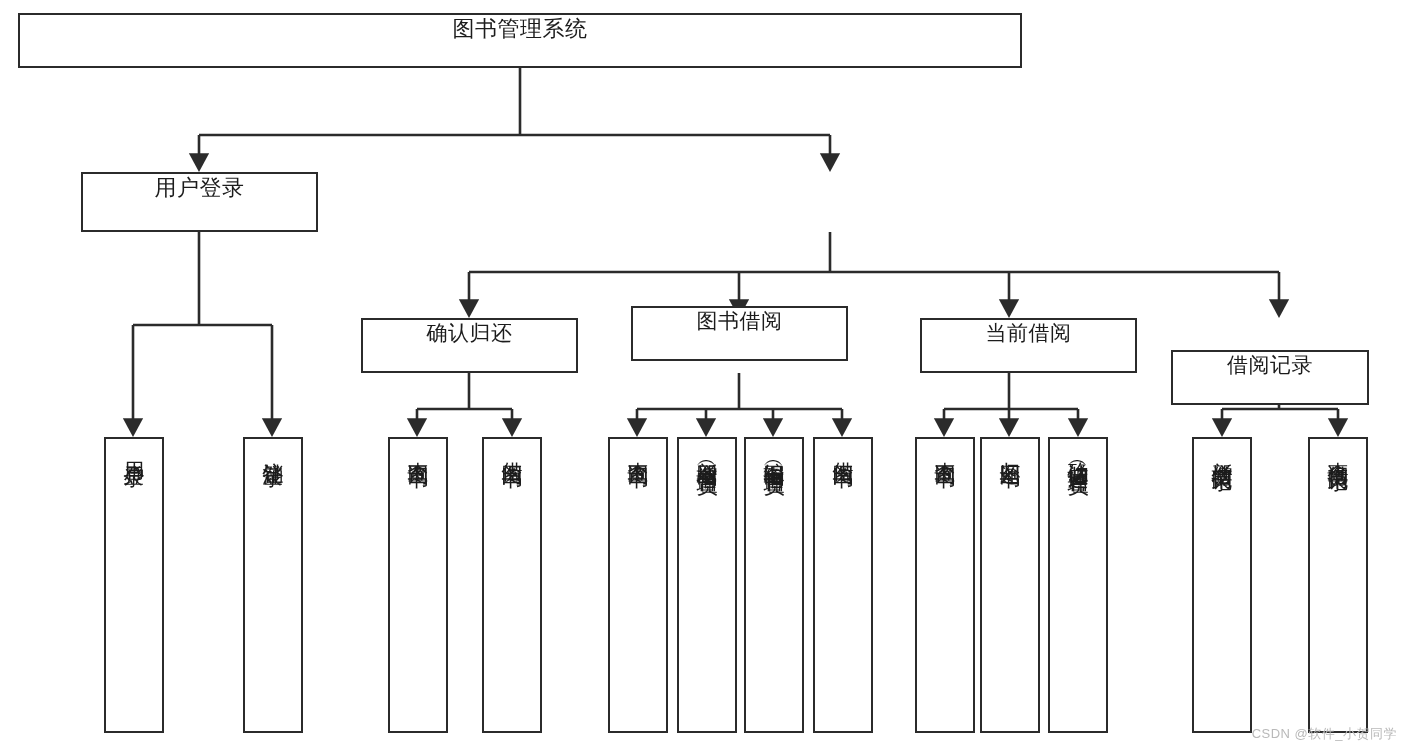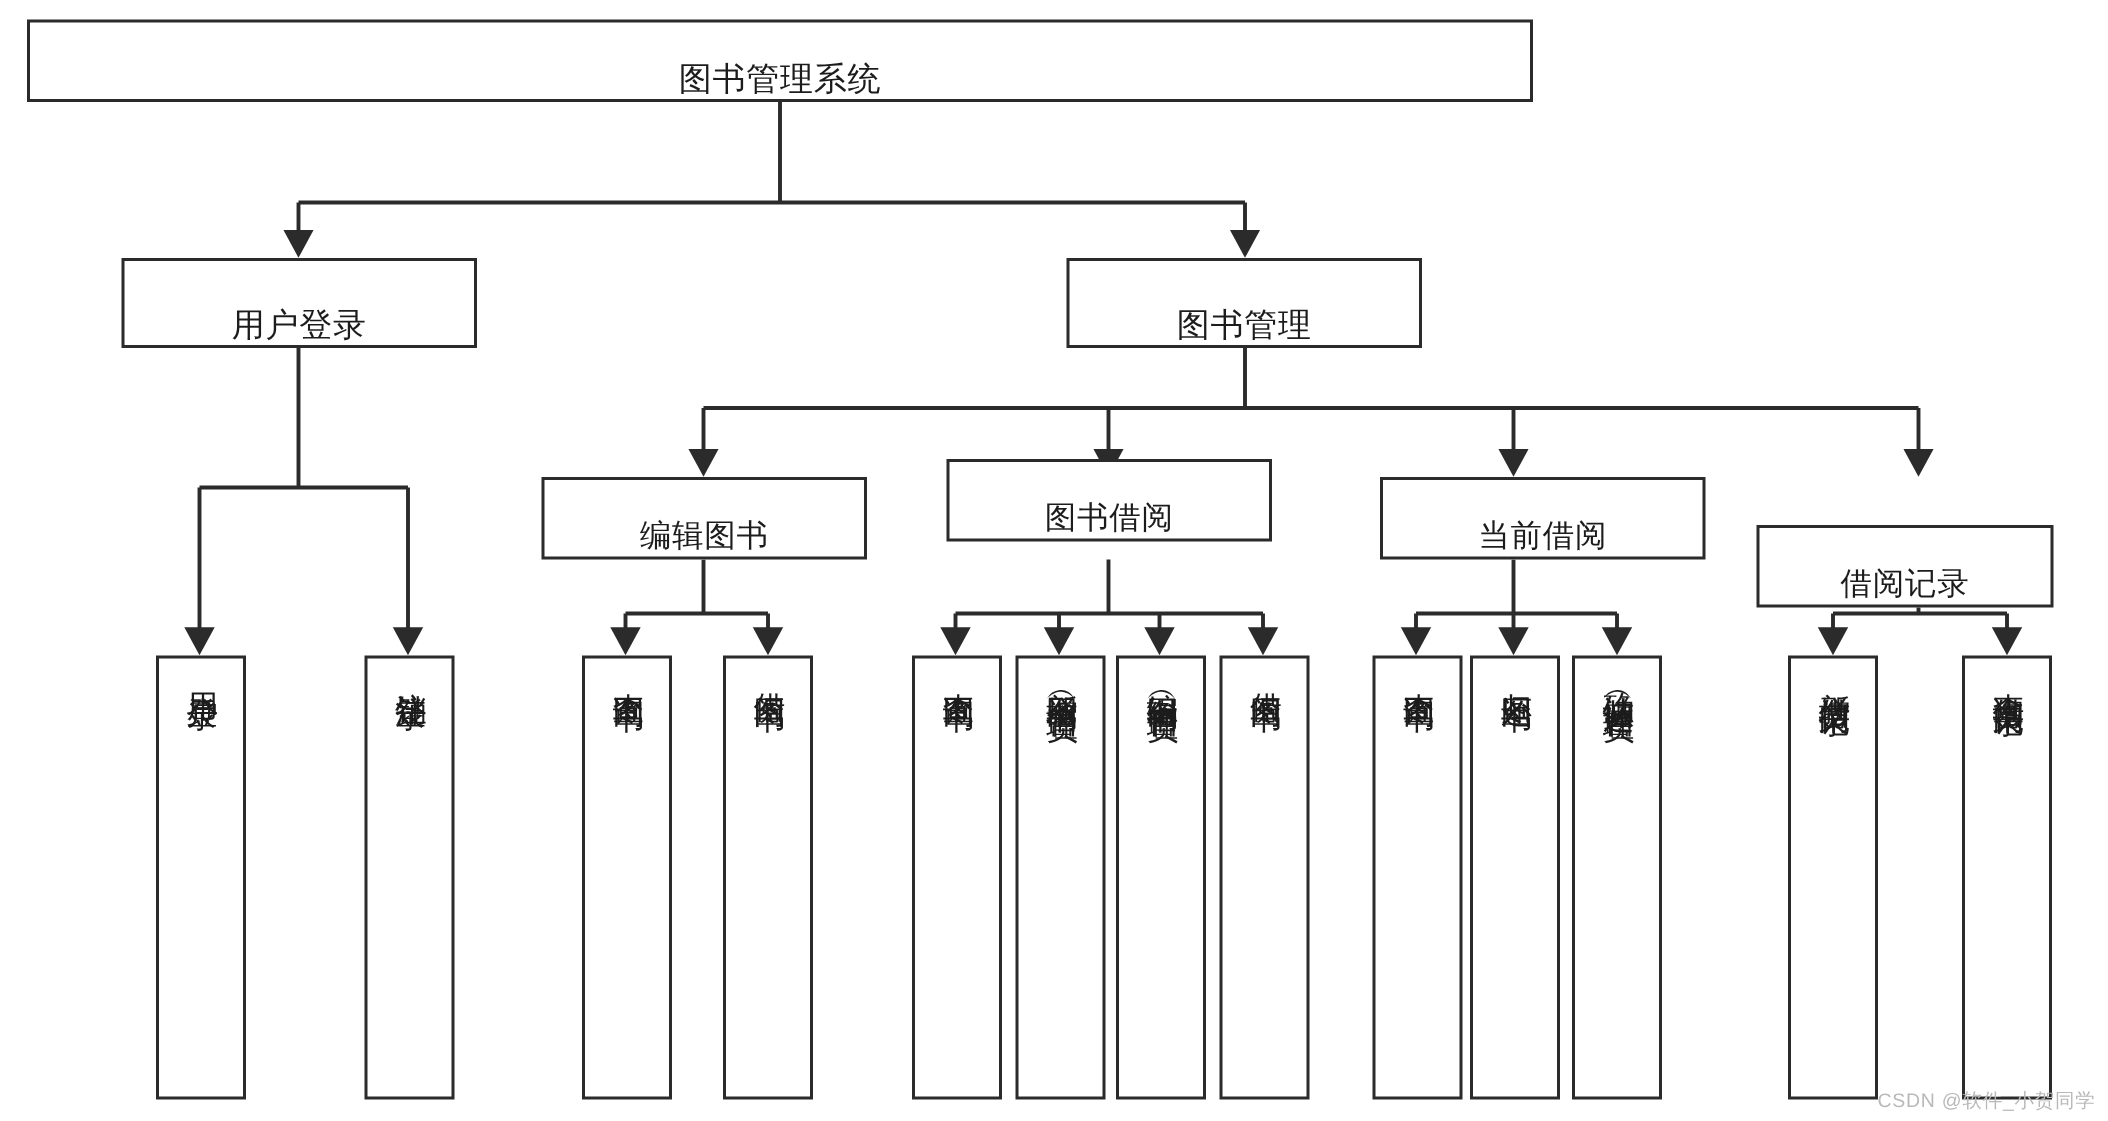--- a/index.html
+++ b/index.html
@@ -26,21 +26,21 @@
     width: 1405px;
     height: 747px;
     pointer-events: none;
   }
   .node {
     position: absolute;
     box-sizing: border-box;
     background: #ffffff;
     border: 2px solid #2b2b2b;
     display: flex;
-    align-items: flex-end;
+    align-items: flex-start;
     justify-content: center;
     z-index: 2;
   }
   .node-label {
     font-size: 21px;
     line-height: 1.25;
     color: #1c1c1c;
     letter-spacing: 0.5px;
     white-space: nowrap;
     text-align: center;
@@ -129,26 +129,23 @@
     </g>
   </svg>
 
   <div class="node root" style="left:18px; top:13px; width:1004px; height:55px;">
     <span class="node-label">图书管理系统</span>
   </div>
 
   <div class="node level2" style="left:81px; top:172px; width:237px; height:60px;">
     <span class="node-label">用户登录</span>
   </div>
-  <div class="node level2" style="left:711px; top:172px; width:237px; height:60px;">
-    <span class="node-label">图书管理</span>
-  </div>
 
   <div class="node level3" style="left:361px; top:318px; width:217px; height:55px;">
-    <span class="node-label">编辑图书</span>
+    <span class="node-label">确认归还</span>
   </div>
   <div class="node level3" style="left:631px; top:306px; width:217px; height:55px;">
     <span class="node-label">图书借阅</span>
   </div>
   <div class="node level3" style="left:920px; top:318px; width:217px; height:55px;">
     <span class="node-label">当前借阅</span>
   </div>
   <div class="node level3" style="left:1171px; top:318px; width:198px; height:55px;margin-top:32px;">
     <span class="node-label">借阅记录</span>
   </div>

